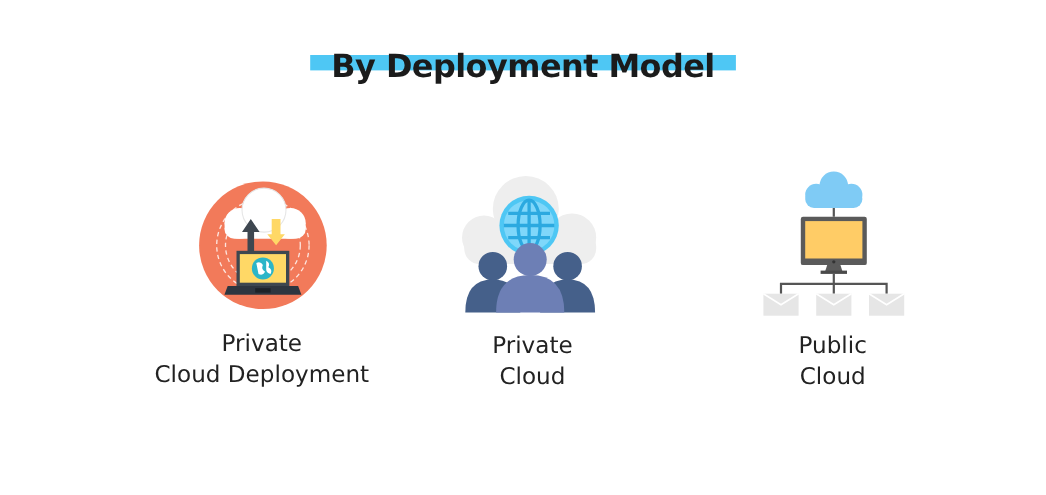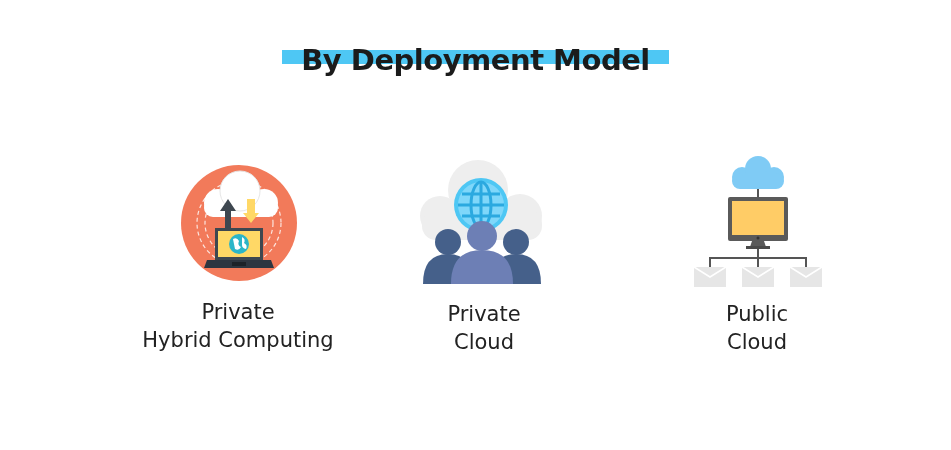--- a/index.html
+++ b/index.html
@@ -35,21 +35,21 @@
   <polygon points="73,60 65,50 69,50 69,36 77,36 77,50 81,50" fill="#ffd866"></polygon>
   <rect x="37" y="65" width="48" height="32" fill="#3e4750"></rect>
   <rect x="40" y="68" width="42" height="26" fill="#ffd866"></rect>
   <circle cx="61" cy="81" r="10" fill="#2bb5c8"></circle>
   <path d="M55 76 q4 -2 6 2 q-2 4 2 6 q-2 4 -6 2z M64 74 q4 2 2 6 q4 2 2 6 q-4 -1 -4 -4z" fill="#fff"></path>
   <polygon points="29,97 93,97 96,105 26,105" fill="#2e3640"></polygon>
   <rect x="54" y="99" width="14" height="4" fill="#1d2228"></rect>
 </svg>
 <div class="label" style="left:118px;top:298px;width:240px">
   <div>Private</div>
-  <div>Hybrid Computing</div>
+  <div>Cloud Deployment</div>
 </div>
 
 <svg class="icon" style="left:418px;top:160px" width="128" height="126" viewBox="0 0 128 126">
   <g fill="#eeeeee">
     <circle cx="22" cy="56" r="20"></circle>
       <circle cx="60" cy="30" r="30"></circle>
       <circle cx="102" cy="56" r="22"></circle>
     <rect x="4" y="50" width="120" height="30" rx="14"></rect>
   </g>
   <circle cx="63" cy="45" r="27" fill="#4ec7f4"></circle>

